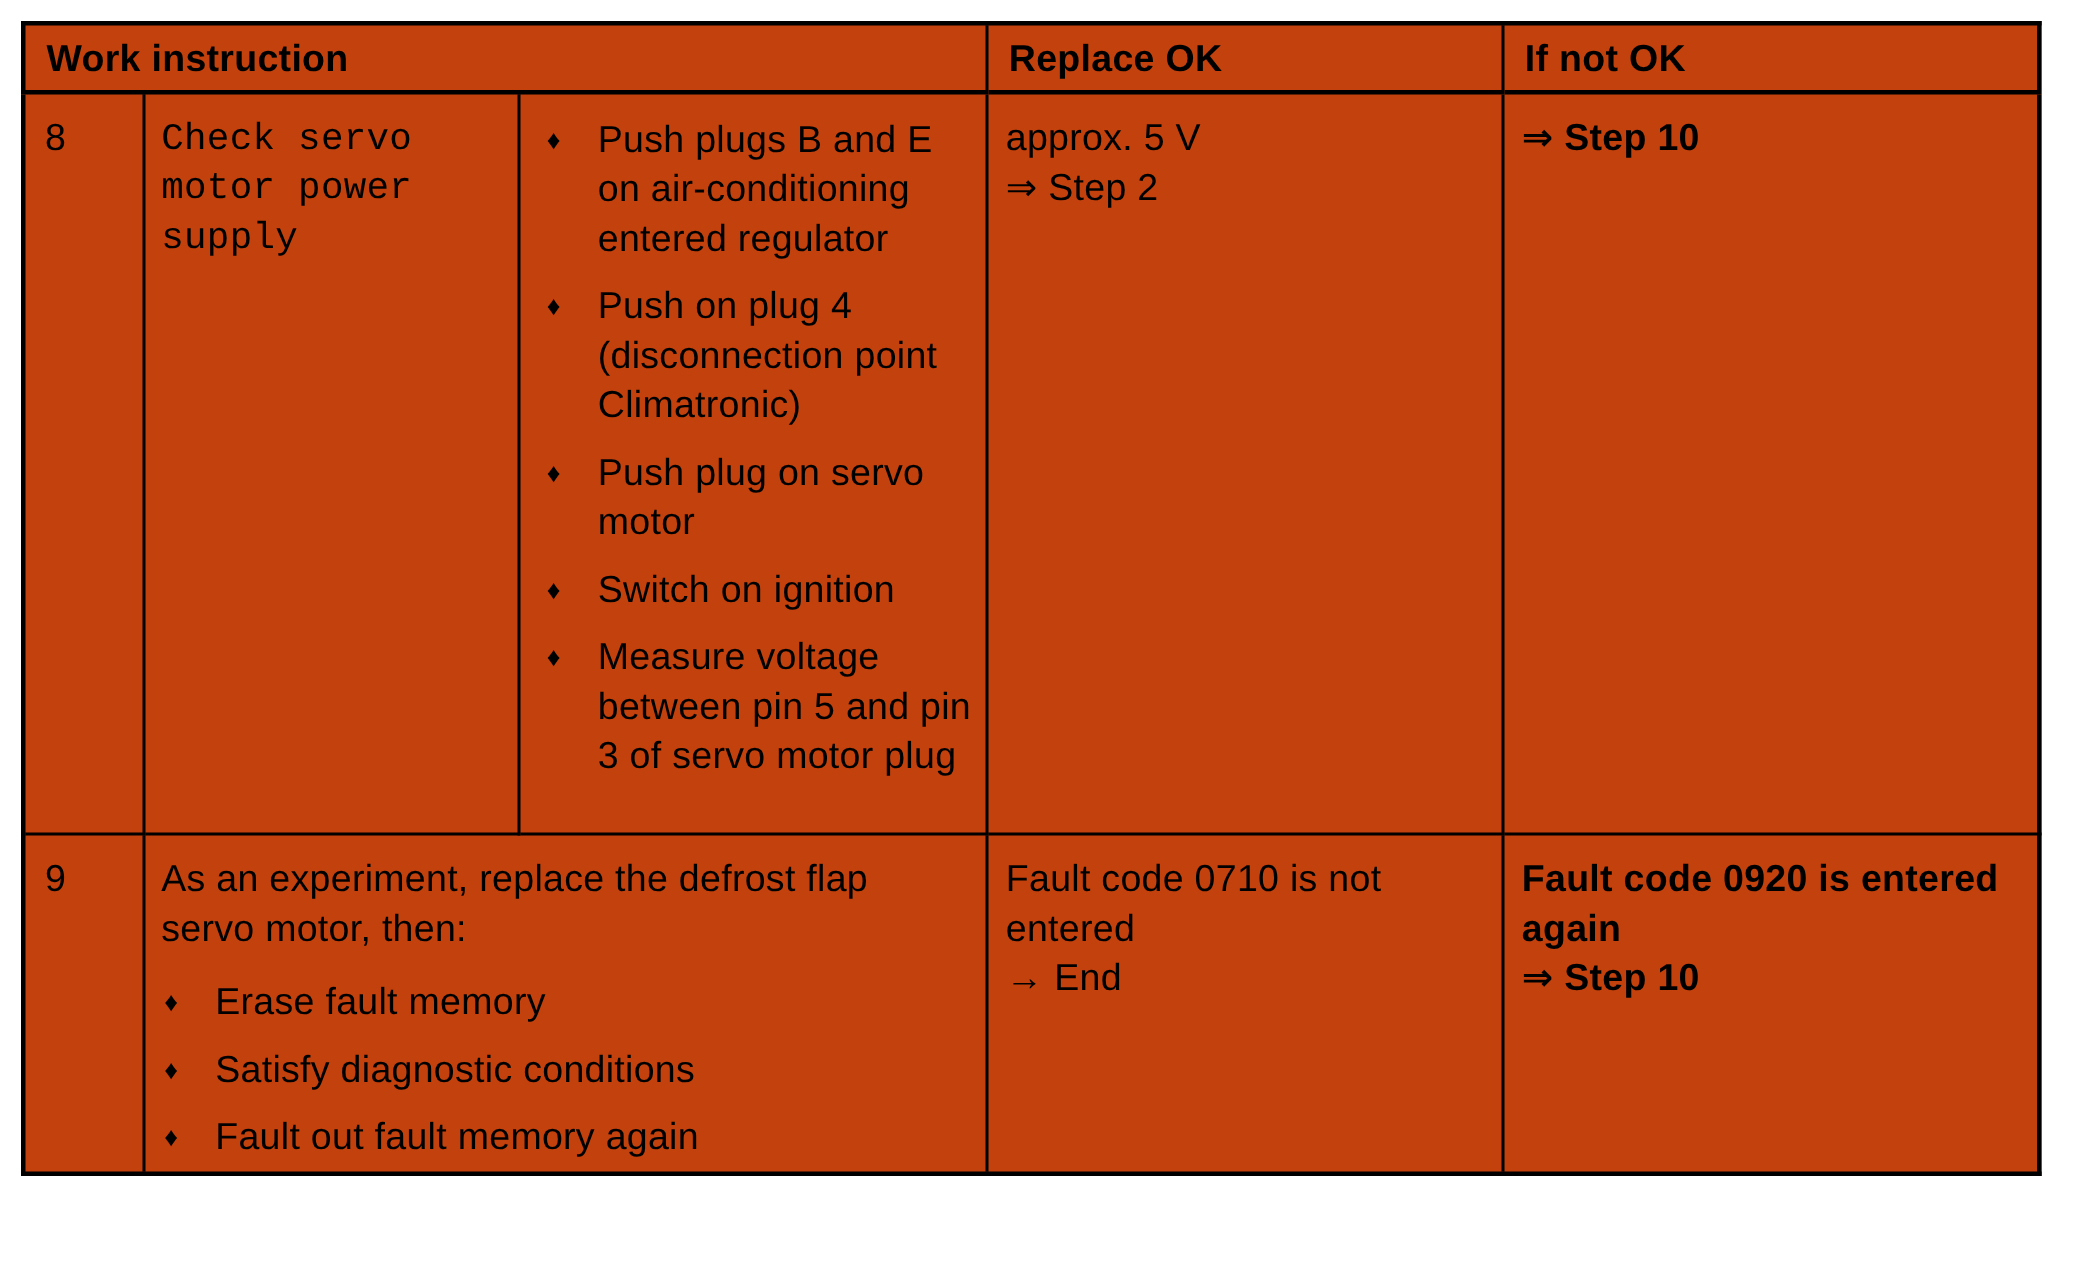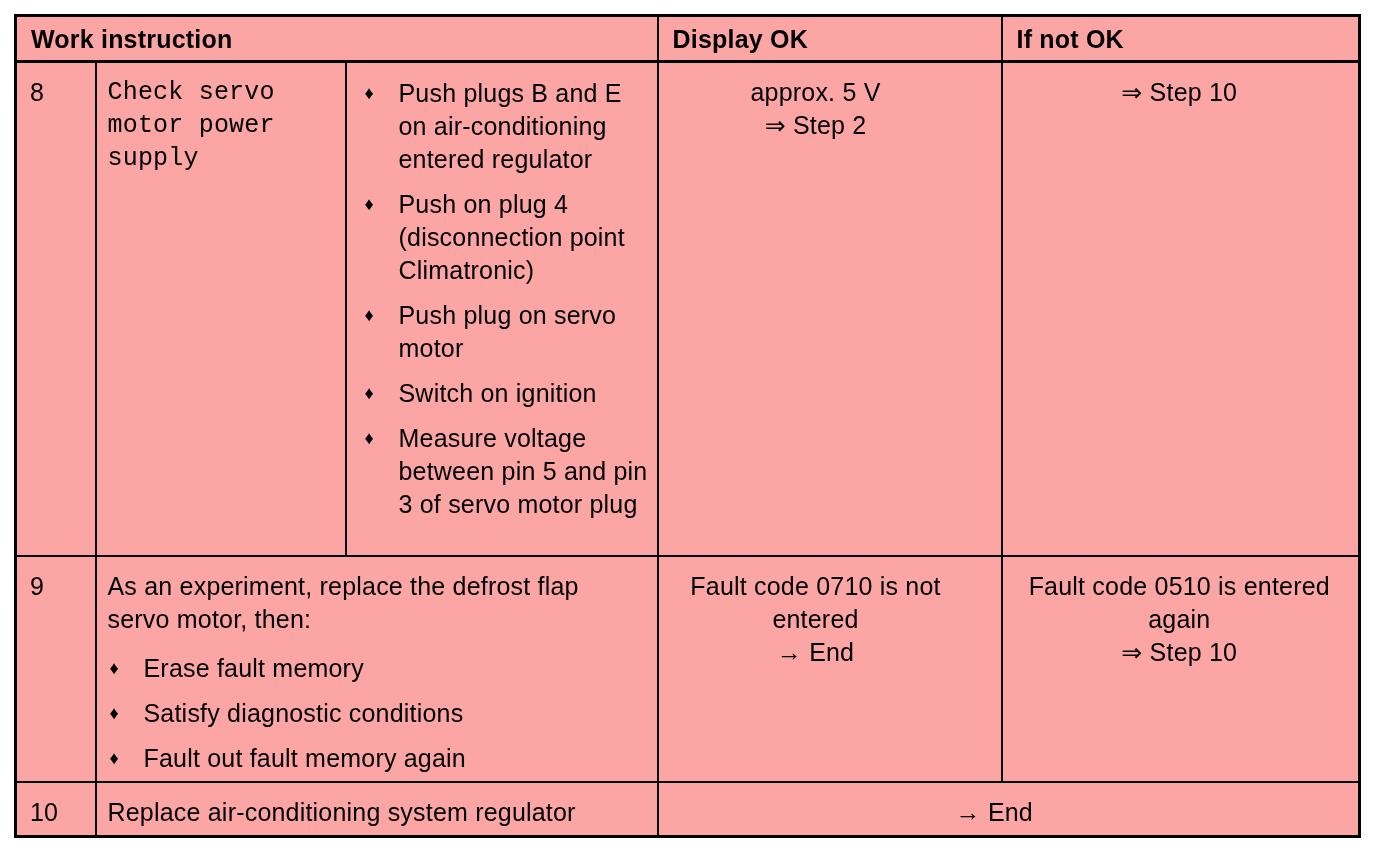--- a/index.html
+++ b/index.html
@@ -17,21 +17,21 @@
     position: relative;
     width: 1392px;
     height: 846px;
     padding: 14px;
   }
 
   table.work-table {
     border-collapse: collapse;
     table-layout: fixed;
     width: 1344px;
-    background: #fca5a5;
+    background: #c2410c;
     border: 3px solid #000000;
   }
 
   th, td {
     border: 2px solid #000000;
     vertical-align: top;
     font-size: 25px;
     line-height: 33px;
     letter-spacing: 0.2px;
     text-align: left;
@@ -68,20 +68,21 @@
   td.bullets-cell {
     padding: 14px 4px 6px 18px;
   }
 
   td.result-cell {
     padding: 13px 40px 6px 12px;
   }
 
   td.result-cell.narrowpad {
     padding-right: 14px;
+    font-weight: bold;
   }
 
   td.merged-instruction-cell {
     padding: 13px 32px 6px 11px;
   }
 
   ul.bullet-list {
     list-style: none;
   }
 
@@ -107,38 +108,38 @@
   .intro-text {
     margin-bottom: 16px;
   }
 
   .inner-bullets {
     padding-left: 2px;
   }
 
   .inner-bullets li { margin-bottom: 11px; }
 
-  .cell-line { display: block; text-align: center; }
+  .cell-line { display: block; }
 </style>
 </head>
 <body>
 
 <div class="page">
   <table class="work-table">
     <colgroup>
       <col class="c-step">
       <col class="c-desc">
       <col class="c-bullets">
       <col class="c-dispok">
       <col class="c-notok">
     </colgroup>
     <thead>
       <tr>
         <th colspan="3">Work instruction</th>
-        <th>Display OK</th>
+        <th>Replace OK</th>
         <th>If not OK</th>
       </tr>
     </thead>
     <tbody>
 
       <tr class="row-8">
         <td class="step-cell">8</td>
         <td class="desc-cell">Check servo motor power supply</td>
         <td class="bullets-cell">
           <ul class="bullet-list">
@@ -190,28 +191,21 @@
               <span class="diamond-marker">♦</span>
               <span class="bullet-text">Fault out fault memory again</span>
             </li>
           </ul>
         </td>
         <td class="result-cell">
           <span class="cell-line">Fault code 0710 is not entered</span>
           <span class="cell-line">→ End</span>
         </td>
         <td class="result-cell narrowpad">
-          <span class="cell-line">Fault code 0510 is entered again</span>
+          <span class="cell-line">Fault code 0920 is entered again</span>
           <span class="cell-line">⇒ Step 10</span>
         </td>
       </tr>
 
-      <tr class="row-10">
-        <td class="step-cell">10</td>
-        <td class="merged-instruction-cell" colspan="2">Replace air-conditioning system regulator</td>
-        <td class="result-cell" colspan="2">
-          <span class="cell-line">→ End</span>
-        </td>
-      </tr>
 
     </tbody>
   </table>
 </div>
 
 </body></html>

